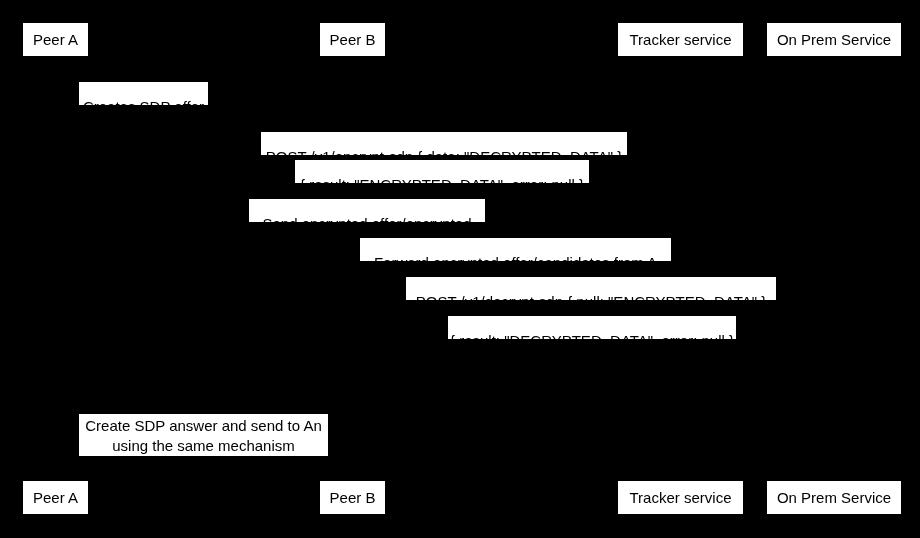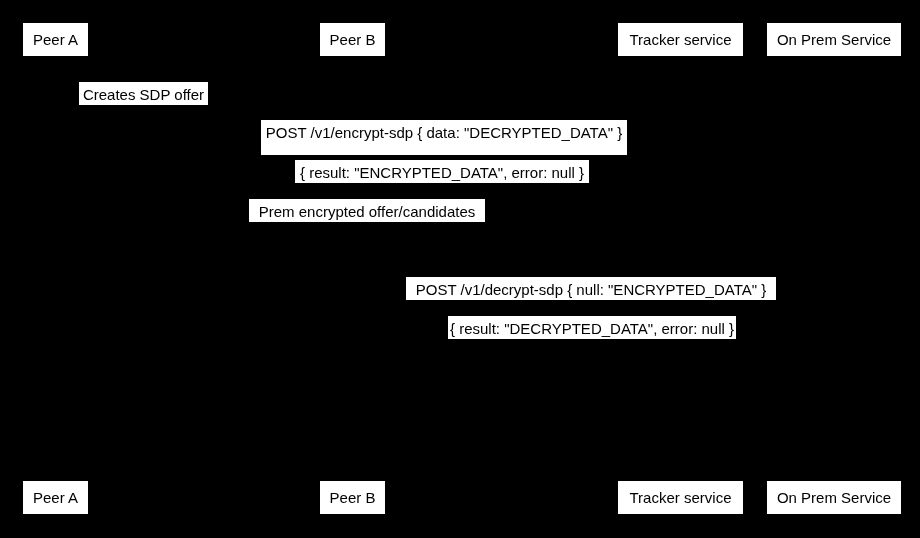--- a/index.html
+++ b/index.html
@@ -35,21 +35,21 @@
     width: 1px;
     background: #000000;
   }
   .msg-label {
     position: absolute;
     background: #ffffff;
     color: #000000;
     font-size: 15px;
     line-height: 21px;
     white-space: nowrap;
-    padding: 2px 1px 2px 1px;
+    padding: 14px 1px 2px 1px;
     box-sizing: border-box;
     text-align: center;
   }
   .msg-label.two-line {
     white-space: normal;
     line-height: 20px;
     padding: 2px 2px 3px 2px;
   }
   .msg-arrow {
     position: absolute;
@@ -119,32 +119,37 @@
     </div>
   <div class="msg-arrow" style="left:43px; top:393px; width:297px;">
       <i class="head left"></i>
     </div>
   <div class="msg-arrow" style="left:43px; top:461px; width:297px;">
       <i class="head right"></i>
     </div>
 
   <div class="msg-label" style="left:67px; top:82px; width:129px; height:23px;">Creates SDP offer</div>
 
-  <div class="msg-label" style="left:249px; top:120px; width:366px; height:35px;">POST /v1/encrypt-sdp { data: "DECRYPTED_DATA" }</div>
+  <div class="msg-label" style="left:249px; top:132px; width:366px; height:23px;">POST /v1/encrypt-sdp { data: "DECRYPTED_DATA" }</div>
 
   <div class="msg-label" style="left:283px; top:160px; width:294px; height:23px;">{ result: "ENCRYPTED_DATA", error: null }</div>
 
-  <div class="msg-label" style="left:237px; top:199px; width:236px; height:23px;">Prem encrypted offer/candidates</div>
+  <div class="msg-label" style="left:237px; top:199px; width:236px; height:23px;">Send encrypted offer/encrypted</div>
 
+  <div class="msg-label" style="left:348px; top:238px; width:311px; height:23px;">Forward encrypted offer/candidates from A</div>
 
   <div class="msg-label" style="left:394px; top:277px; width:370px; height:23px;">POST /v1/decrypt-sdp { null: "ENCRYPTED_DATA" }</div>
 
   <div class="msg-label" style="left:436px; top:316px; width:288px; height:23px;">{ result: "DECRYPTED_DATA", error: null }</div>
 
 
+  <div class="msg-label two-line" style="left:67px; top:414px; width:249px; height:42px;">
+    <span style="display: block;">Create SDP answer and send to An</span>
+    <span style="display: block;">using the same mechanism</span>
+  </div>
 
   <div class="participant-box" style="left:10px; top:480px; width:67px; height:35px;">
     <span>Peer A</span>
   </div>
   <div class="participant-box" style="left:307px; top:480px; width:67px; height:35px;">
     <span>Peer B</span>
   </div>
   <div class="participant-box" style="left:605px; top:480px; width:127px; height:35px;">
     <span>Tracker service</span>
   </div>

